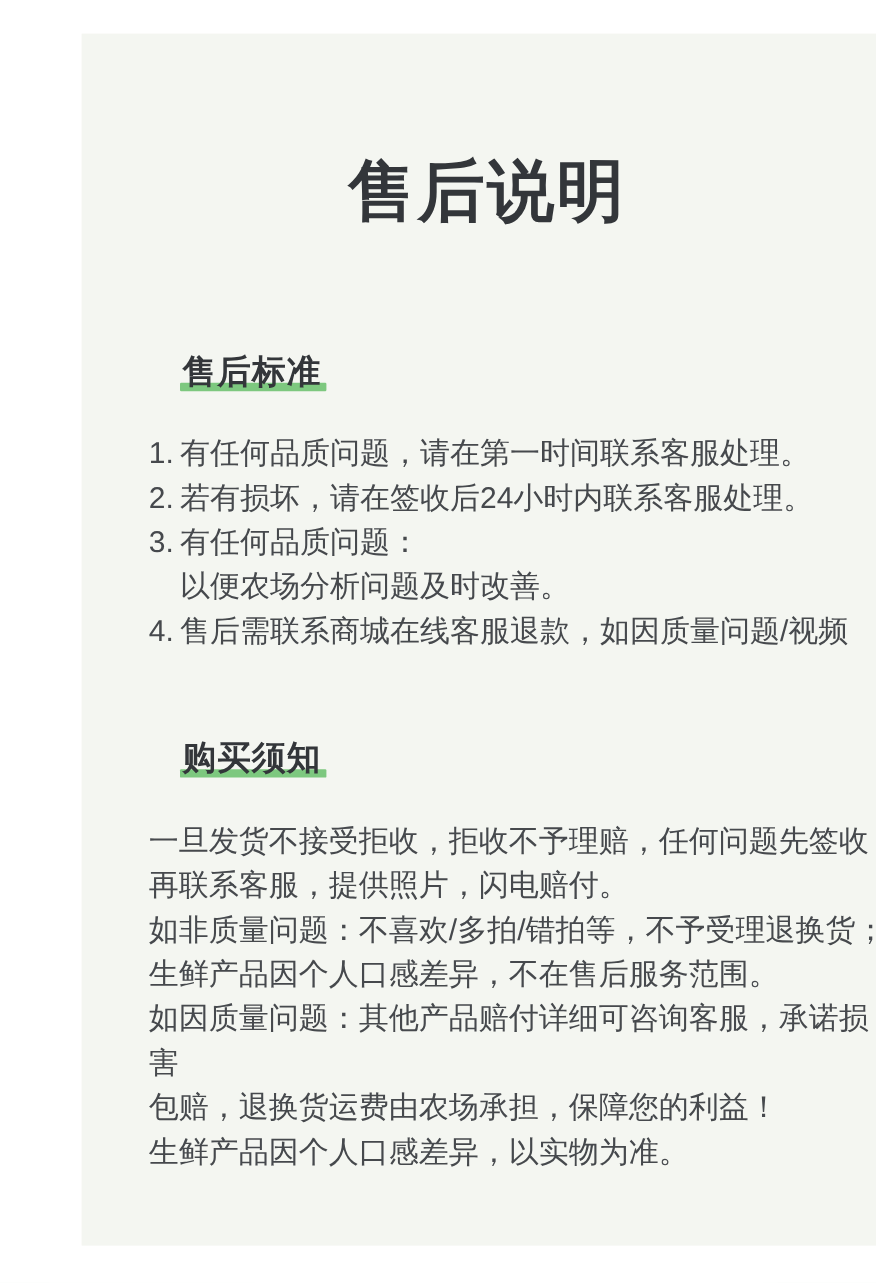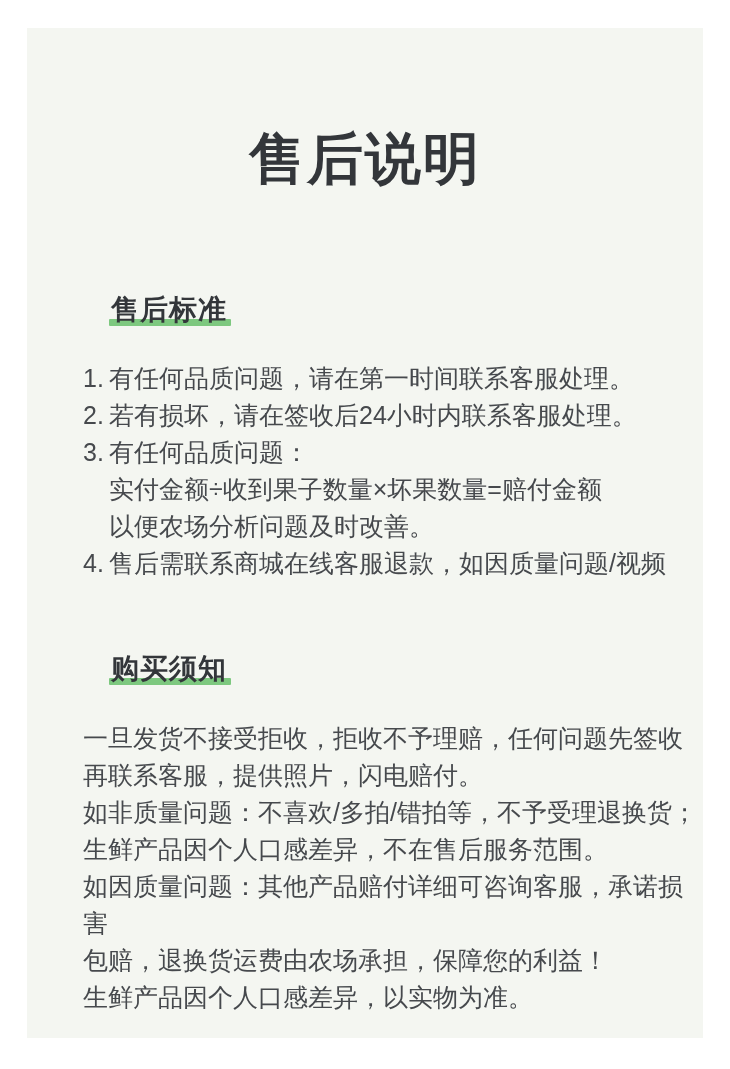--- a/index.html
+++ b/index.html
@@ -11,20 +11,21 @@
     height: 1069px;
     background: var(--page_bg, #ffffff);
     font-family: "Liberation Sans", sans-serif;
     overflow: hidden;
   }
   .page {
     position: relative;
     width: 607px;
     height: 1069px;
     background: var(--page_bg, #ffffff);
+    margin-left: 41px;
   }
   .panel {
     position: absolute;
     left: 27px;
     top: 28px;
     width: 676px;
     height: 1010px;
     background: var(--panel_bg, #f4f6f1);
     box-sizing: border-box;
     overflow: hidden;
@@ -118,24 +119,20 @@
         <div class="li-row">
           <span class="li-num">2.</span>
           <span class="li-text">若有损坏，请在签收后24小时内联系客服处理。</span>
         </div>
         <div class="li-row">
           <span class="li-num">3.</span>
           <span class="li-text">有任何品质问题：</span>
         </div>
         <div class="li-row">
           <span class="li-num"></span>
-          <span class="li-text">实付金额÷收到果子数量×坏果数量=赔付金额</span>
-        </div>
-        <div class="li-row">
-          <span class="li-num"></span>
           <span class="li-text">以便农场分析问题及时改善。</span>
         </div>
         <div class="li-row">
           <span class="li-num">4.</span>
           <span class="li-text">售后需联系商城在线客服退款，如因质量问题/视频</span>
         </div>
       </div>
     </section>
 
     <section>

